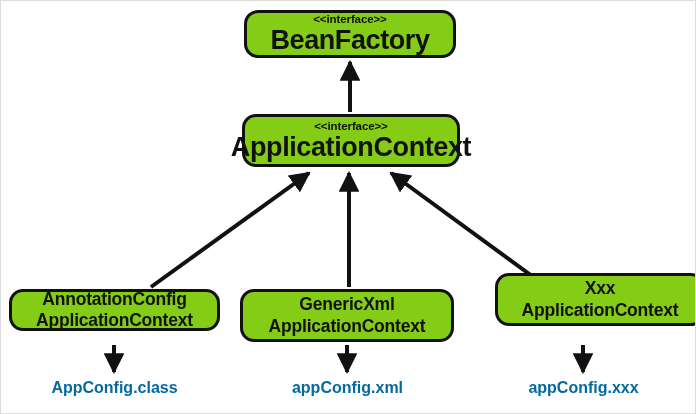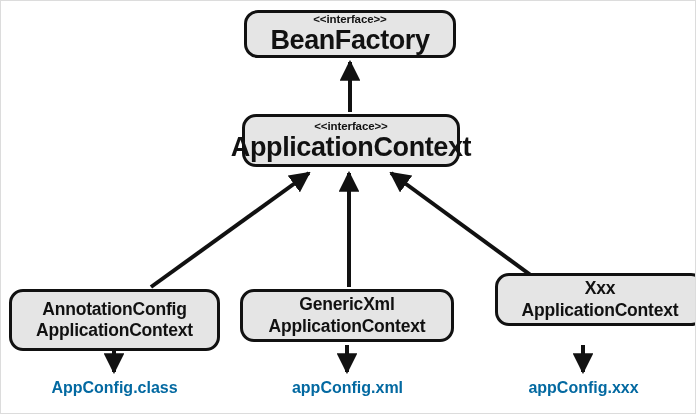--- a/index.html
+++ b/index.html
@@ -22,21 +22,21 @@
     position: absolute;
     left: 0;
     top: 0;
     width: 696px;
     height: 414px;
     pointer-events: none;
   }
   .uml-box {
     position: absolute;
     box-sizing: border-box;
-    background: #e5e5e5;
+    background: #84cc16;
     border: 3px solid #111111;
     border-radius: 14px;
     display: flex;
     flex-direction: column;
     align-items: center;
     justify-content: center;
     text-align: center;
     line-height: 1.06;
     z-index: 2;
   }
@@ -64,21 +64,21 @@
     font-size: 16px;
     color: #0369a1;
     text-align: center;
     white-space: nowrap;
     z-index: 2;
     font-weight: bold;
   }
   
   #box-beanfactory      { left: 243px; top: 9px;   width: 212px; height: 48px; }
   #box-applicationcontext { left: 241px; top: 113px; width: 218px; height: 53px; }
-  #box-annotationconfig { left: 8px;   top: 288px; width: 211px; height: 62px; }
+  #box-annotationconfig { left: 8px;   top: 288px; width: 211px; height: 42px; }
   #box-genericxml       { left: 239px; top: 288px; width: 214px; height: 53px; }
   #box-xxx              { left: 477px; top: 272px; width: 210px; height: 53px; margin-left: 17px; }
   #label-appconfig-class { left: 13px;  top: 378px; width: 201px; }
   #label-appconfig-xml   { left: 246px; top: 378px; width: 201px; }
   #label-appconfig-xxx   { left: 482px; top: 378px; width: 201px; }
 </style>
 </head>
 <body>
 
 <div id="diagram-root">

